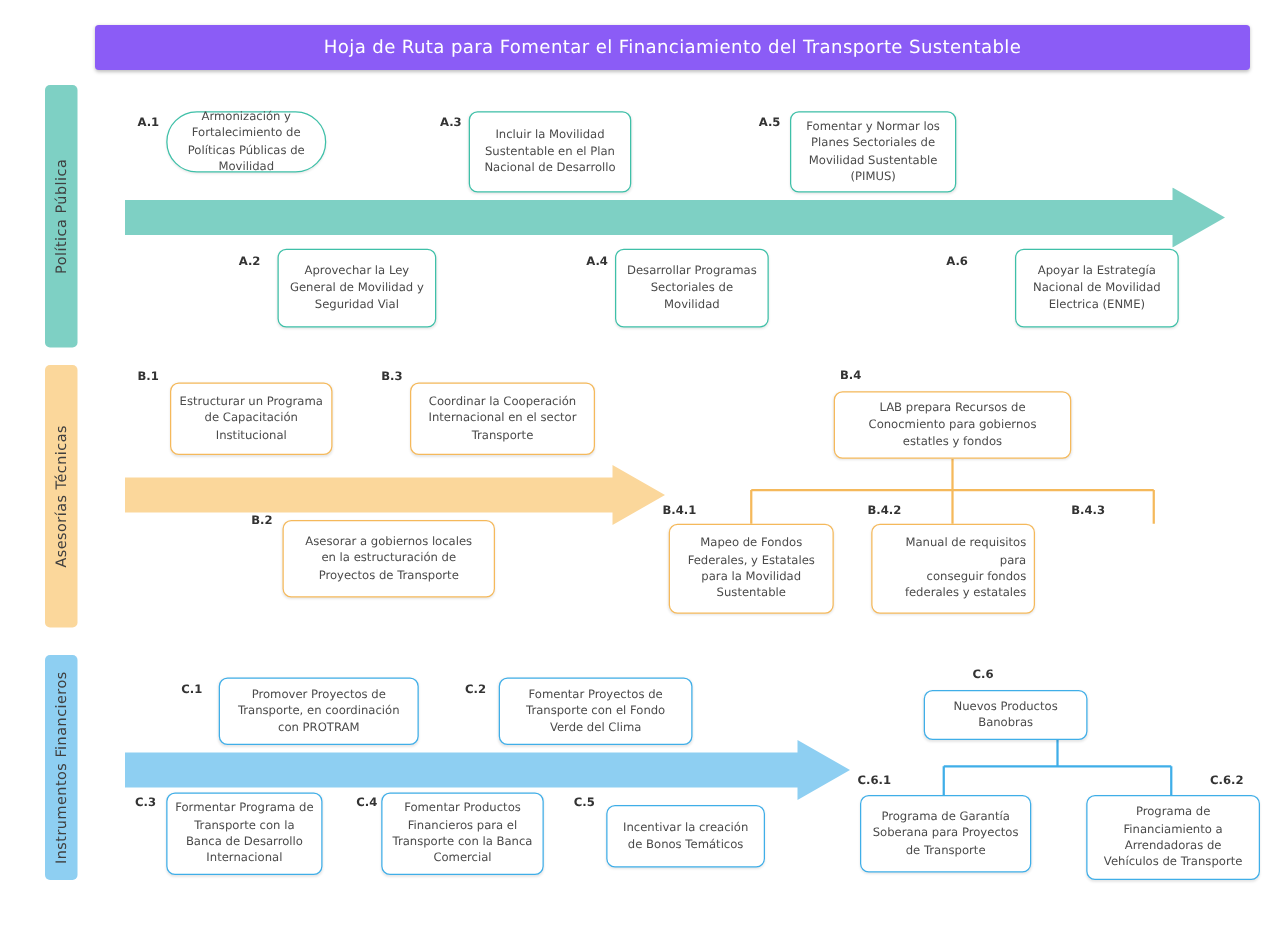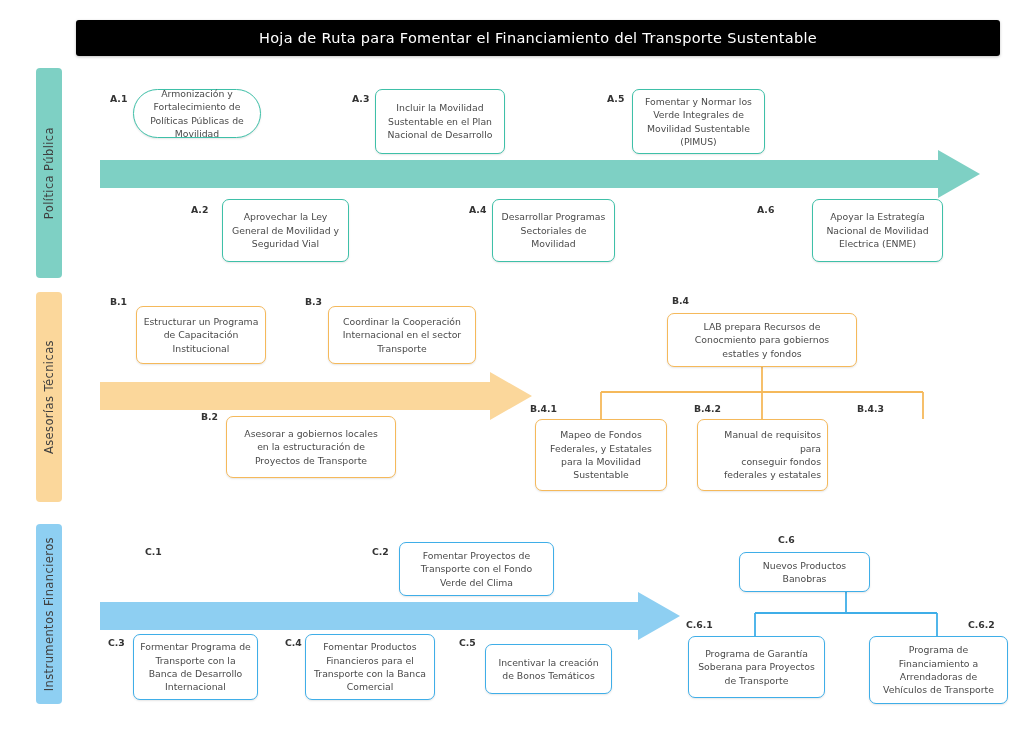--- a/index.html
+++ b/index.html
@@ -7,21 +7,21 @@
   body{
     font-family:"DejaVu Sans","Liberation Sans",sans-serif;
     width:1024px;height:750px;position:relative;overflow:hidden;
     color:#3a3a3a;
   }
   #canvas{position:absolute;left:0;top:0;width:1024px;height:750px;}
 
   
   .title-bar{
     position:absolute;left:76px;top:20px;width:924px;height:36px;
-    background:#000000;border-radius:3px;
+    background:#8b5cf6;border-radius:3px;
     display:flex;align-items:center;justify-content:center;
     box-shadow:0 1px 3px rgba(0,0,0,.25);
   }
   .title-bar span{
     color:#ffffff;font-size:14.5px;letter-spacing:.3px;font-weight:400;
   }
 
   
   .lane-bar{
     position:absolute;width:26px;border-radius:4px;
@@ -144,21 +144,21 @@
   <div class="code" style="left:469px;top:204px;">A.4</div>
   <div class="node teal" style="left:492px;top:199px;width:123px;height:63px;">
     <div class="node-text">Desarrollar Programas
 Sectoriales de
 Movilidad</div>
   </div>
 
   <div class="code" style="left:607px;top:93px;">A.5</div>
   <div class="node teal" style="left:632px;top:89px;width:133px;height:65px;">
     <div class="node-text">Fomentar y Normar los
-Verde Integrales de
+Planes Sectoriales de
 Movilidad Sustentable
 (PIMUS)</div>
   </div>
 
   <div class="code" style="left:757px;top:204px;">A.6</div>
   <div class="node teal" style="left:812px;top:199px;width:131px;height:63px;">
     <div class="node-text">Apoyar la Estrategía
 Nacional de Movilidad
 Electrica (ENME)</div>
   </div>
@@ -202,20 +202,25 @@
   <div class="code" style="left:694px;top:403px;">B.4.2</div>
   <div class="node orange" style="left:697px;top:419px;width:131px;height:72px;text-align:right;">
     <div class="node-text">Manual de requisitos para
 conseguir fondos
 federales y estatales</div>
   </div>
 
   <div class="code" style="left:857px;top:403px;">B.4.3</div>
 
   <div class="code" style="left:145px;top:546px;">C.1</div>
+  <div class="node blue" style="left:175px;top:542px;width:160px;height:54px;">
+    <div class="node-text">Promover Proyectos de
+Transporte, en coordinación
+con PROTRAM</div>
+  </div>
 
   <div class="code" style="left:372px;top:546px;">C.2</div>
   <div class="node blue" style="left:399px;top:542px;width:155px;height:54px;">
     <div class="node-text">Fomentar Proyectos de
 Transporte con el  Fondo
 Verde del Clima</div>
   </div>
 
   <div class="code" style="left:108px;top:637px;">C.3</div>
   <div class="node blue" style="left:133px;top:634px;width:125px;height:66px;">

